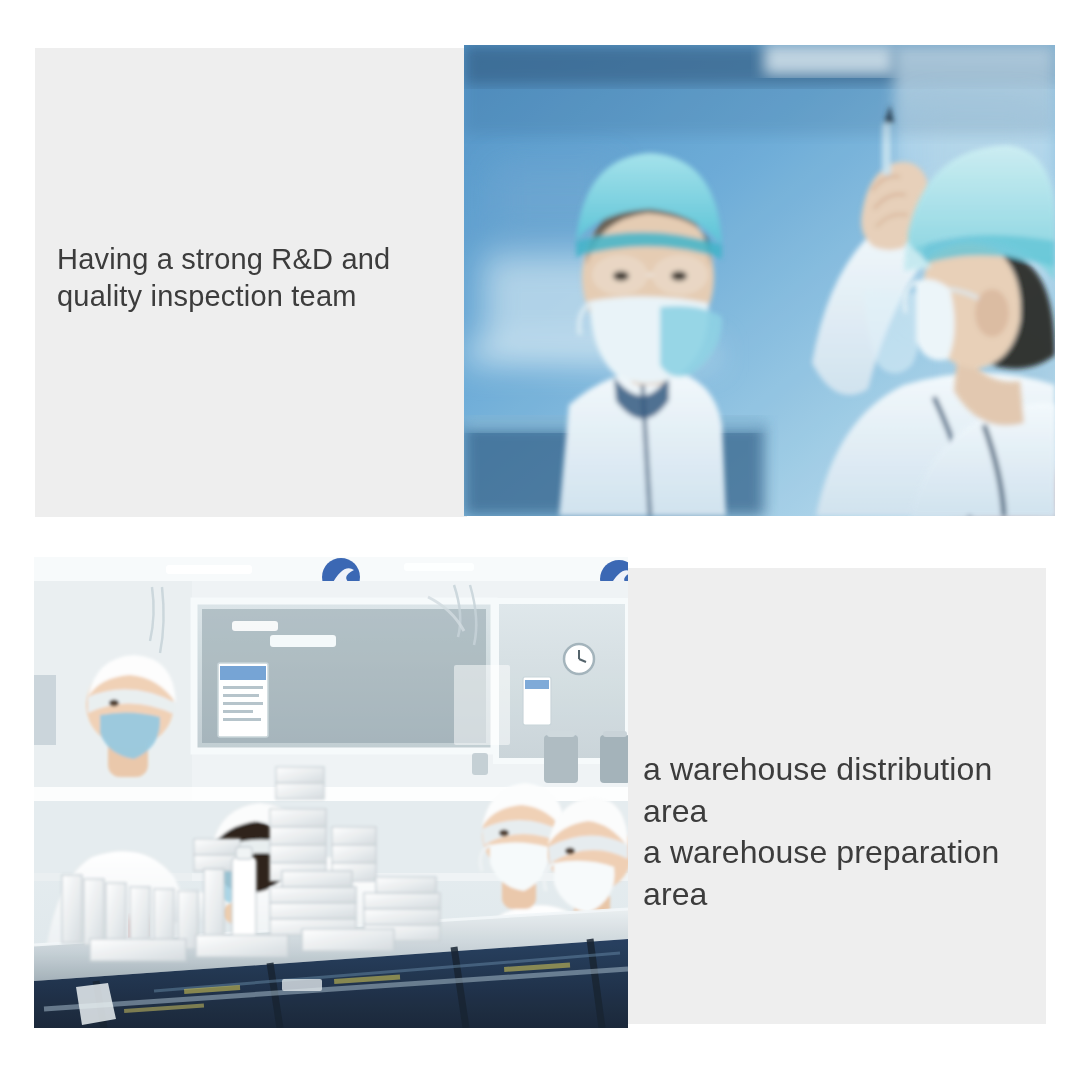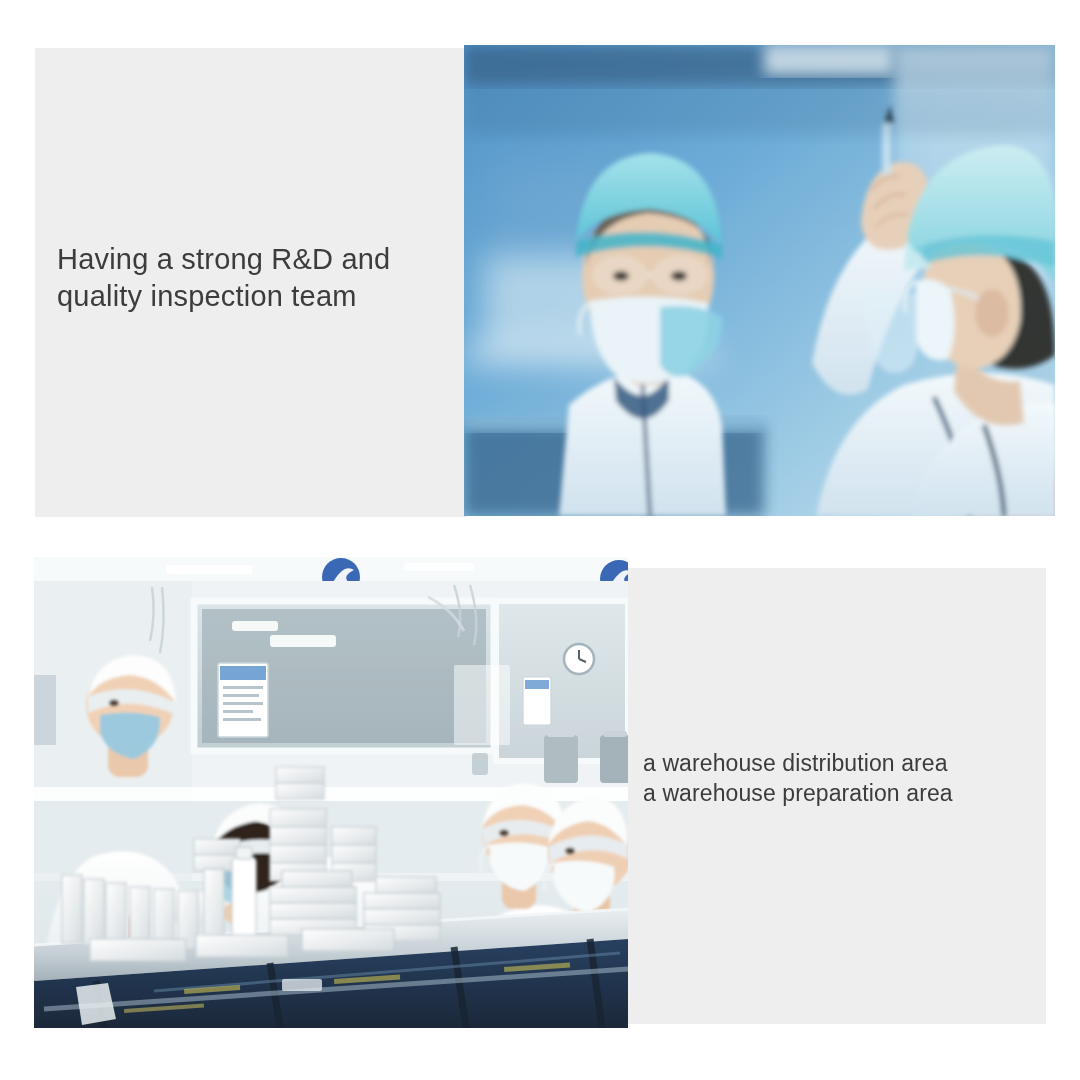--- a/index.html
+++ b/index.html
@@ -88,21 +88,21 @@
     height: 456px;
     background: #eeeeee;
   }
 
   .caption-bottom {
     position: absolute;
     left: 609px;
     top: 192px;
     width: 410px;
     color: #3c3c3c;
-    font-size: 23px;
+    font-size: 32px;
     line-height: 1.3;
     font-weight: 400;
     letter-spacing: 0.1px;
     white-space: pre-line;
   }
 
   
   .scene { position: absolute; inset: 0; }
   .scene svg { display: block; width: 100%; height: 100%; }
 </style>

